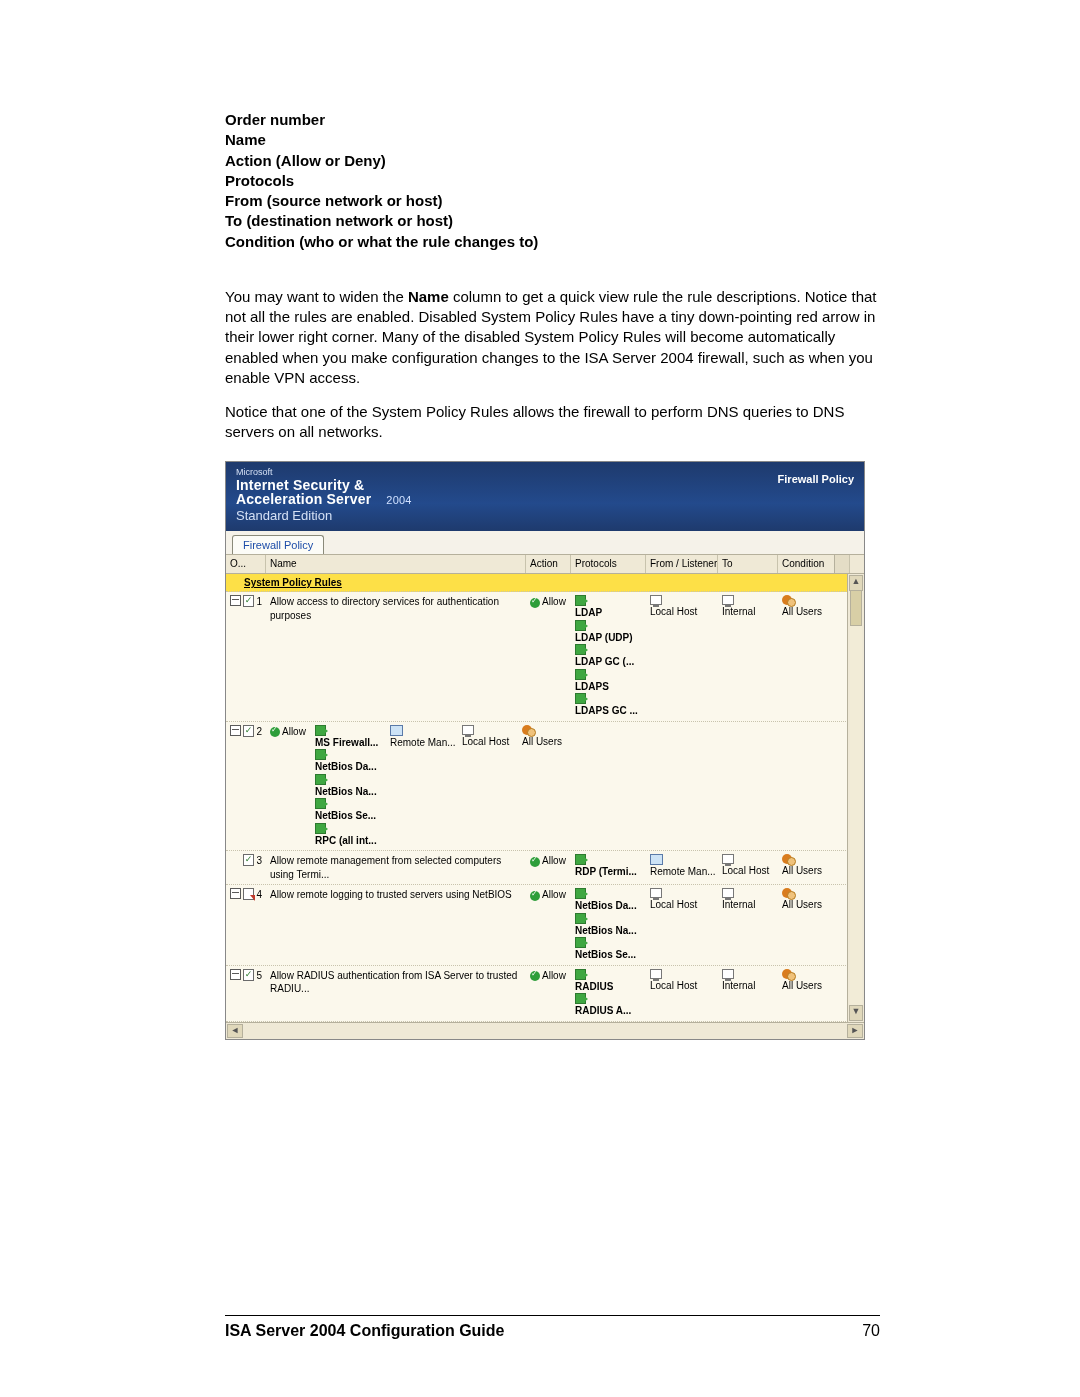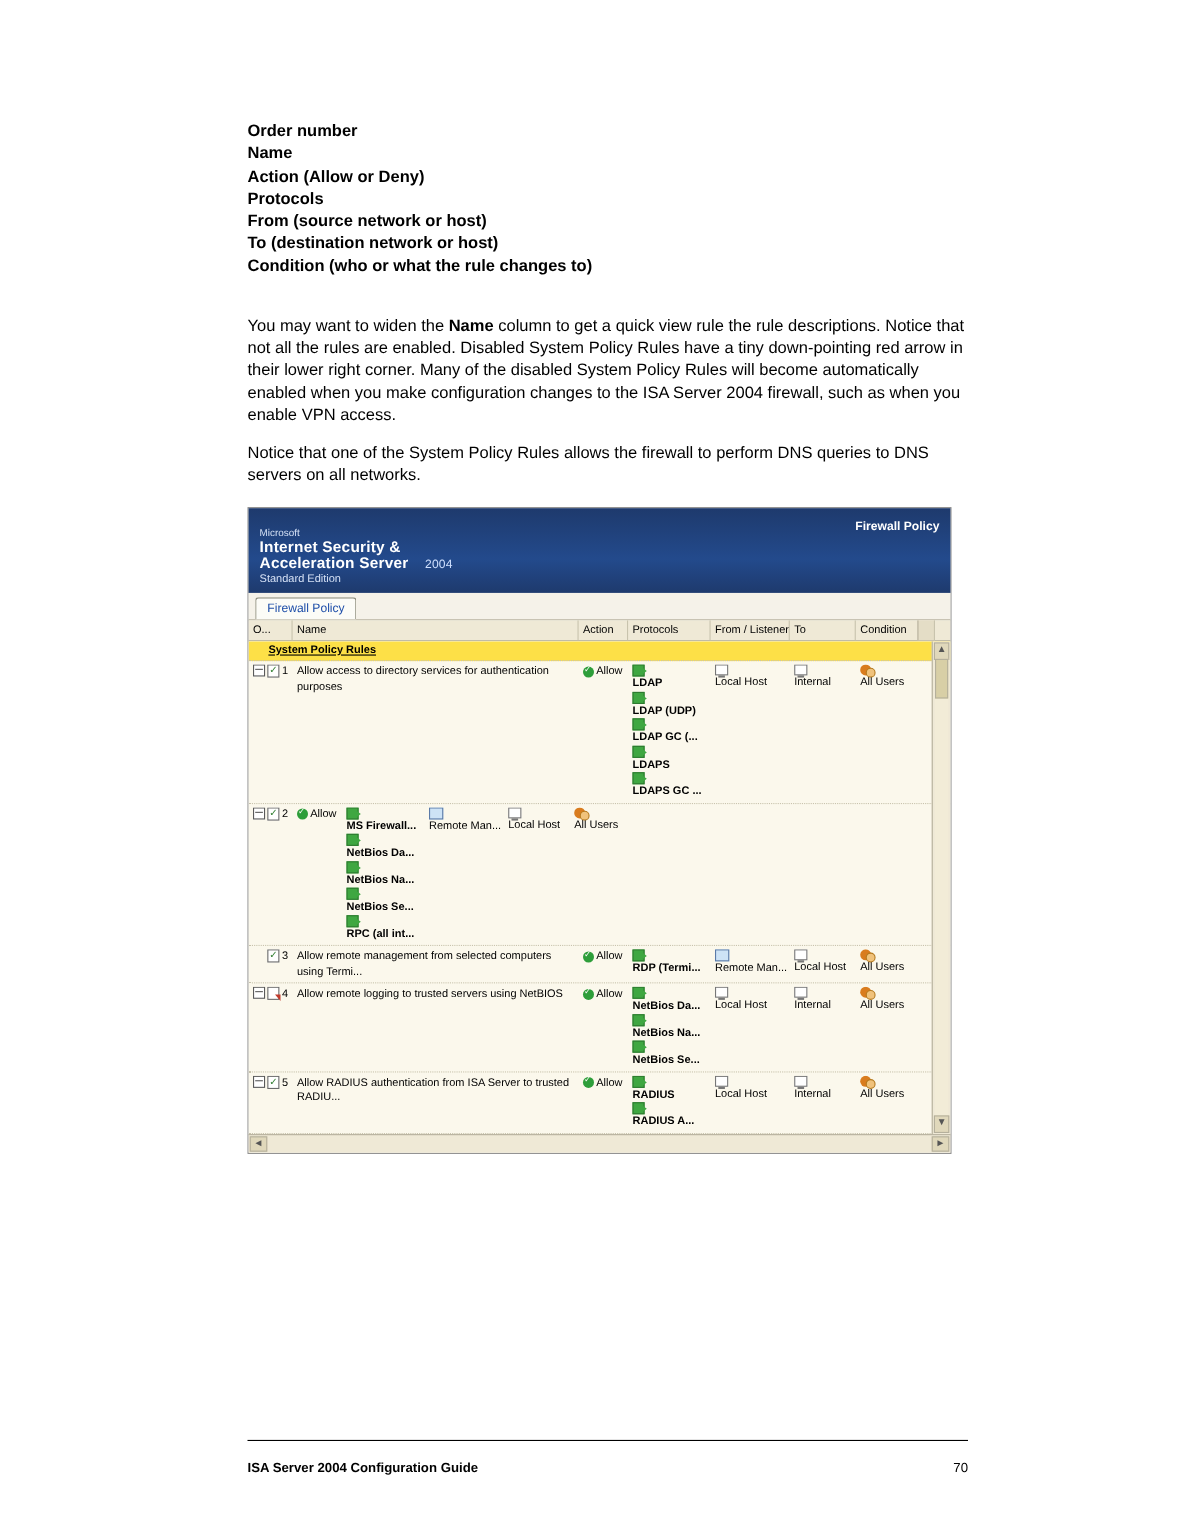--- a/index.html
+++ b/index.html
@@ -26,27 +26,27 @@
   
   .shot {
     margin-top: 18px;
     width: 640px;
     border: 1px solid #888;
     box-sizing: border-box;
   }
   .shot-header {
     background: linear-gradient(#1e3a6d,#234a8c 60%,#1e3a6d);
     color:#fff;
-    padding:16px 10px 6px 10px;
+    padding:4px 10px 6px 10px;
     position:relative;
     font-size:11px;
   }
   .shot-header .brand-top { font-size:9px; color:#d4e0f5; }
   .shot-header .brand { font-size:14px; font-weight:bold; line-height:1.05; letter-spacing:0.2px;}
-  .shot-header .brand-sub { font-size:10px; color:#d4e0f5; }
+  .shot-header .brand-sub { font-size:13px; color:#d4e0f5; }
   .shot-header .fp-label {
     position:absolute; right:10px; top:10px;
     color:#fff; font-weight:bold; font-size:11px;
   }
   .tabbar {
     background:#f5f2e9;
     padding:4px 0 0 6px;
     font-size:11px;
     border-bottom:1px solid #b5b09c;
   }
@@ -175,22 +175,22 @@
   .hscroll .btn.l{left:1px;}
   .hscroll .btn.r{right:1px;}
 
   .after-shot { margin-top:16px; }
   .after-shot .num { display:inline-block; width:20px;}
 
   .footer {
     position:absolute;
     left:225px; right:200px; bottom:55px;
     border-top:1px solid #000;
-    padding-top:16px;
-    font-size:12px;
+    padding-top:4px;
+    font-size:16px;
   }
   .footer .pn { float:right; }
 </style>
 </head>
 <body>
 
 <div class="page">
 
   <div class="col-list">
     <b>Order number</b>

